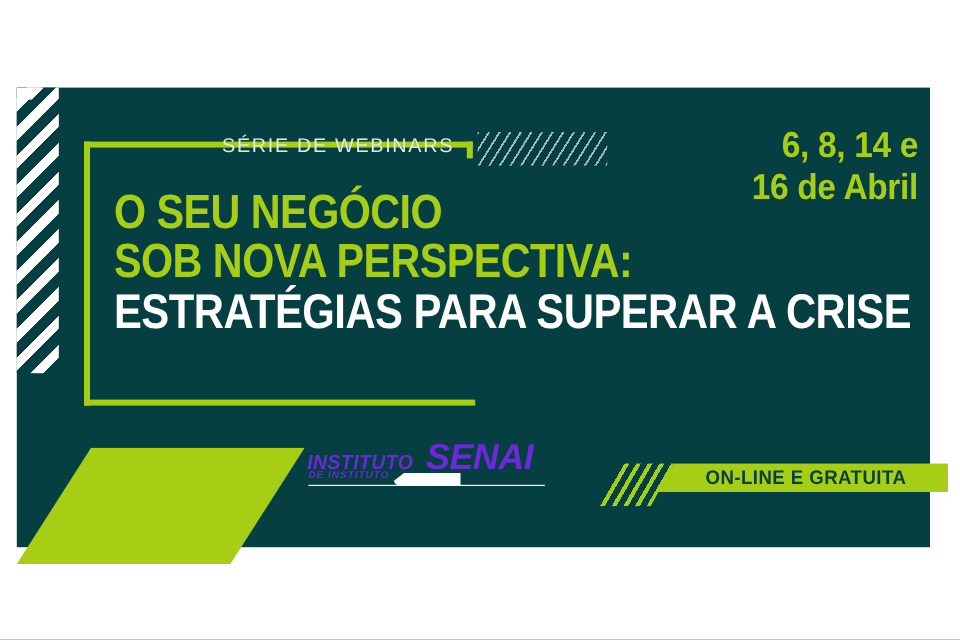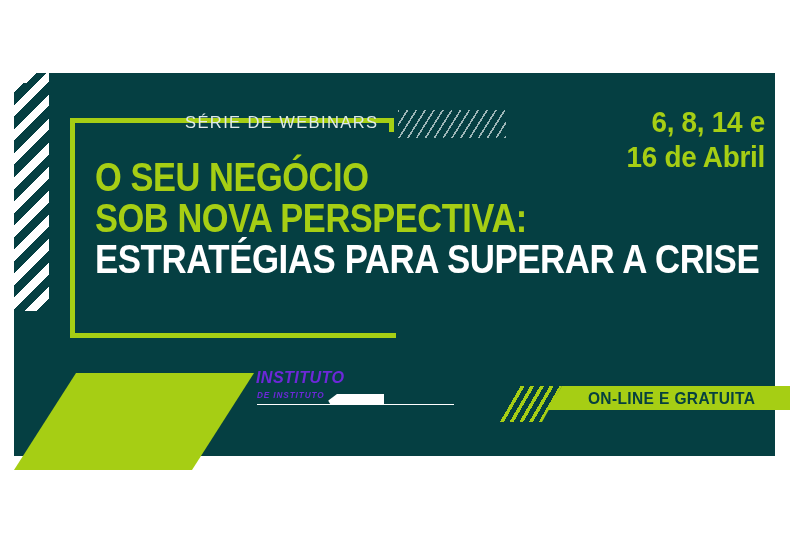--- a/index.html
+++ b/index.html
@@ -203,20 +203,21 @@
     <span class="hl-line hl-green">O SEU NEGÓCIO</span>
     <span class="hl-line hl-green">SOB NOVA PERSPECTIVA:</span>
     <span class="hl-line hl-white">ESTRATÉGIAS PARA SUPERAR A CRISE</span>
   </div>
 
   <div class="para"></div>
 
   <div class="logo">
     <div class="logo-row">
       <span class="logo-inst">INSTITUTO</span>
+      <span class="logo-senai">SENAI</span>
     </div>
     <div class="logo-tec">DE INSTITUTO</div>
     <div class="logo-swoosh"></div>
     <div class="logo-rule"></div>
   </div>
 
   <div class="badge-stripes"></div>
   <div class="badge">
     <span class="badge-text">ON-LINE E GRATUITA</span>
   </div>

